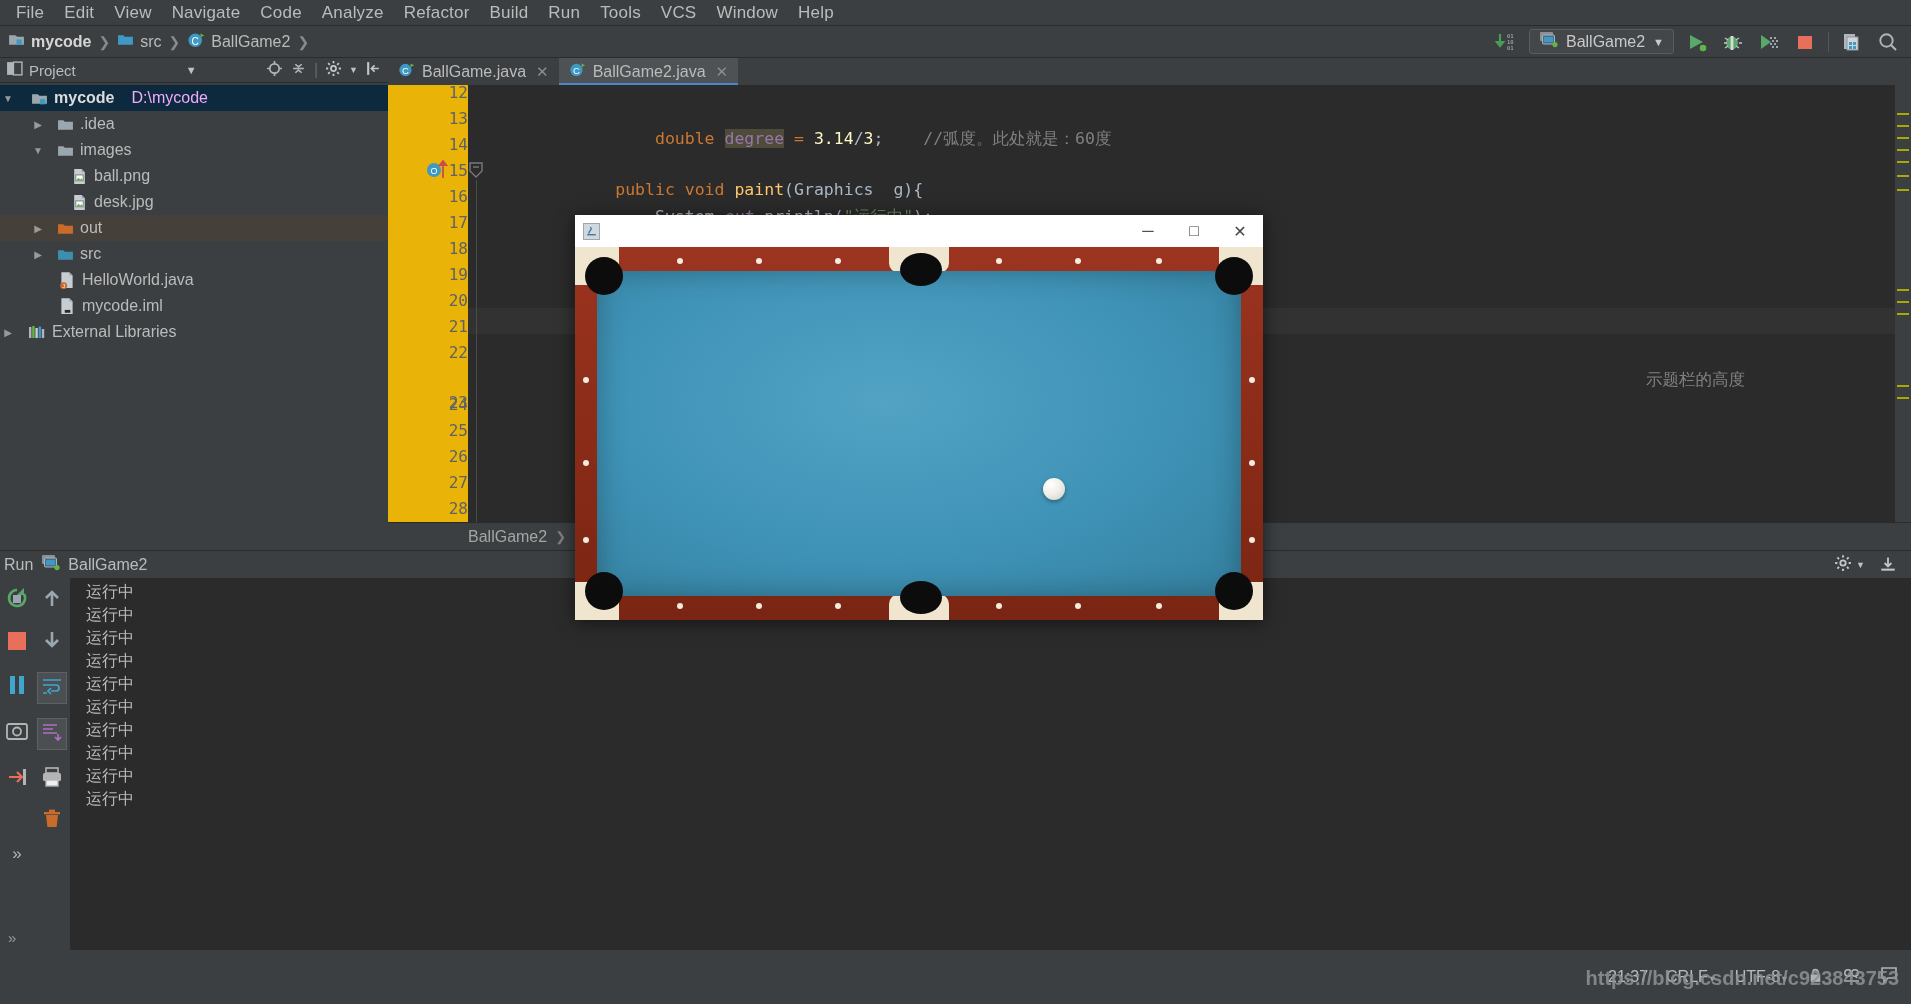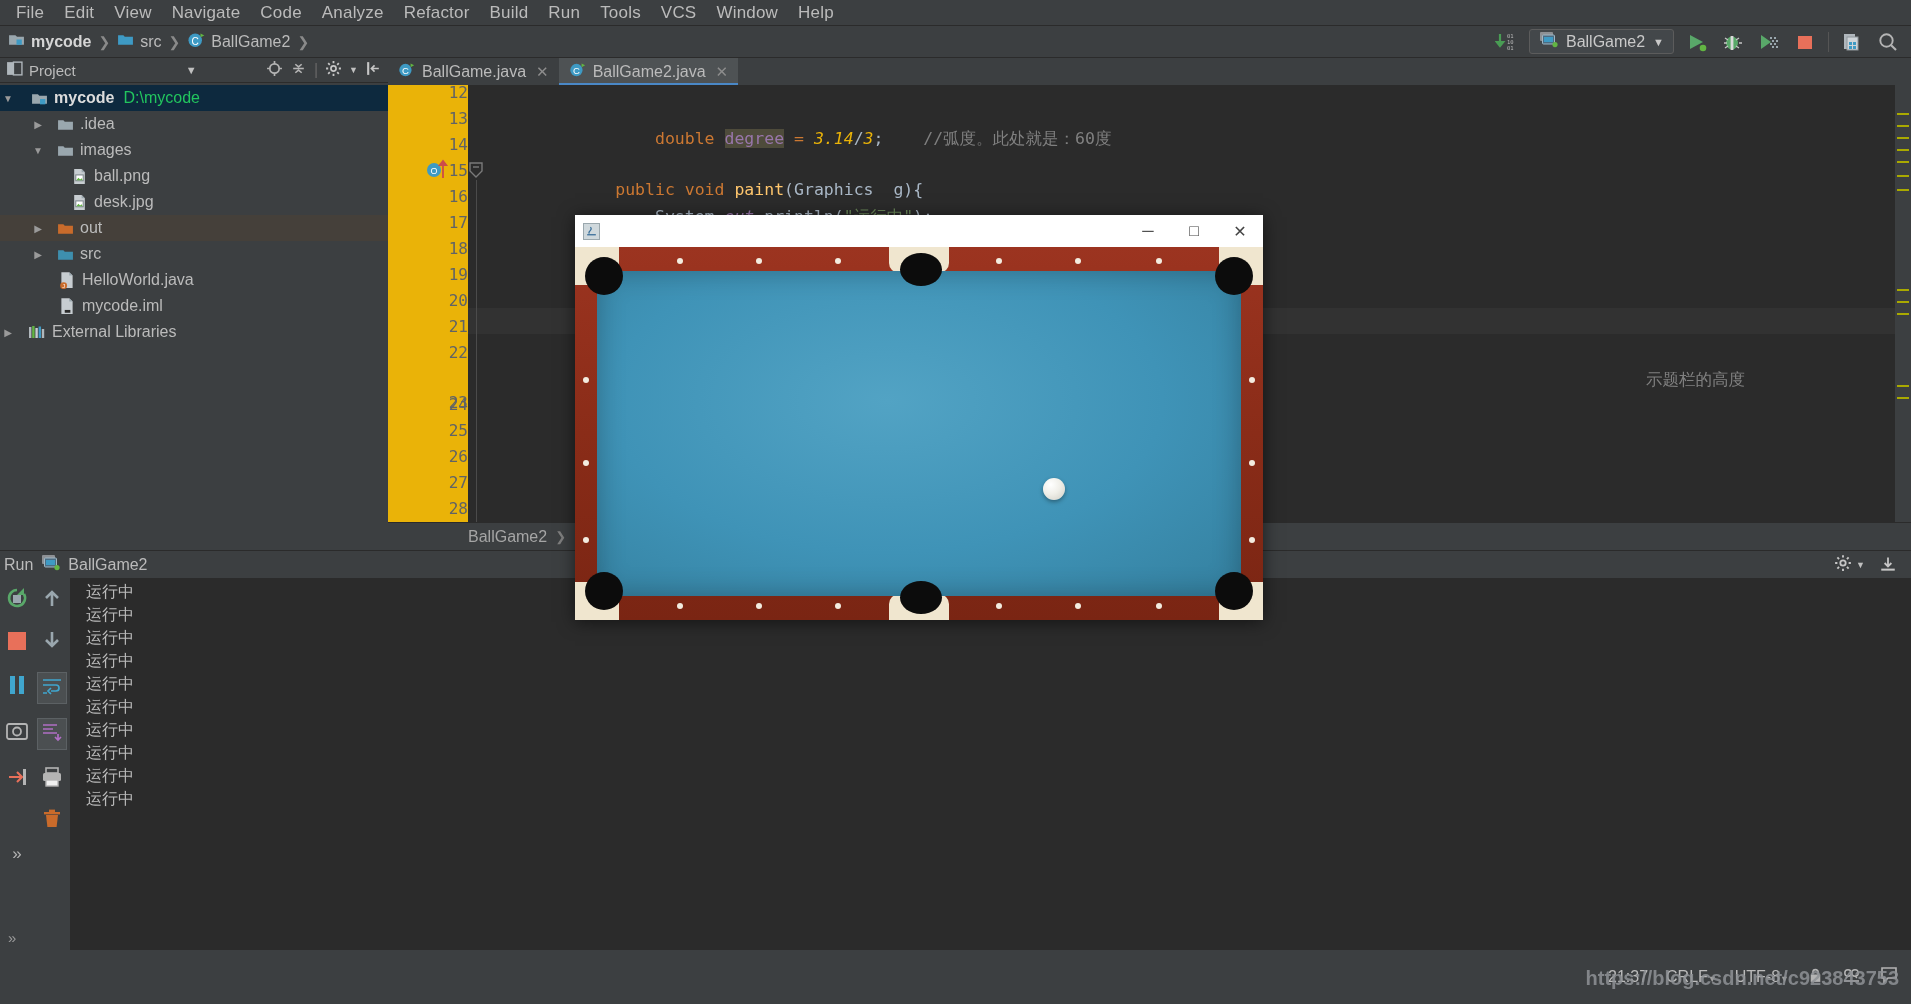--- a/index.html
+++ b/index.html
@@ -53,21 +53,21 @@
     position:absolute; left:0; top:83px; width:388px; height:467px;
     background:#3c3f41; overflow:hidden; padding-top:2px;
   }
   .trow{ height:26px; display:flex; align-items:center; font-size:16px; color:#bbbbbb; white-space:nowrap; }
   .trow.sel{ background:#0d293e; }
   .trow.hl { background:#45403a; }
   .trow .arrow{ width:16px; text-align:center; color:#9a9a9a; font-size:10px; flex:none; }
   .trow .ico{ width:18px; height:18px; margin-right:6px; flex:none; display:flex; align-items:center; justify-content:center; }
   .trow .lbl{ color:#bbbbbb; }
   .trow .lbl.b{ font-weight:bold; color:#dcdcdc; }
-  .trow .sub{ color:#22c55e; margin-left:9px; }
+  .trow .sub{ color:#f0abfc; margin-left:17px; }
 
   
   .tabs{
     position:absolute; left:388px; top:58px; width:1523px; height:27px;
     background:#3c3f41; display:flex; align-items:flex-end;
   }
   .tab{
     height:27px; display:flex; align-items:center; gap:7px; padding:0 10px;
     font-size:16px; color:#bbbbbb; background:#3c3f41; position:relative;
   }
@@ -86,21 +86,21 @@
   .code-area{ position:absolute; left:108px; top:0; right:0; bottom:0; }
   .ln{
     position:absolute; right:0; width:72px; text-align:right;
     color:#606366; font-size:16px; font-family:"DejaVu Sans Mono", monospace;
   }
   .cl{
     position:absolute; left:0; color:#a9b7c6; font-size:16.5px;
     font-family:"DejaVu Sans Mono", monospace; white-space:pre;
   }
   .kw{ color:#cc7832; }
-  .num{ color:#eab308;font-style:italic; }
+  .num{ color:#fef9c3; }
   .cmt{ color:#808080; }
   .str{ color:#6a8759; }
   .mth{ color:#ffc66d; }
   .ital{ font-style:italic; color:#9876aa; }
   .hlfield{ background:#4e4b3b; color:#9876aa; }
   .rowhl{ position:absolute; left:0; width:100%; height:26px; background:#323232; }
 
   .breadcrumb-bar{
     position:absolute; left:388px; top:522px; width:1523px; height:28px;
     background:#3c3f41; display:flex; align-items:center; padding-left:80px;

